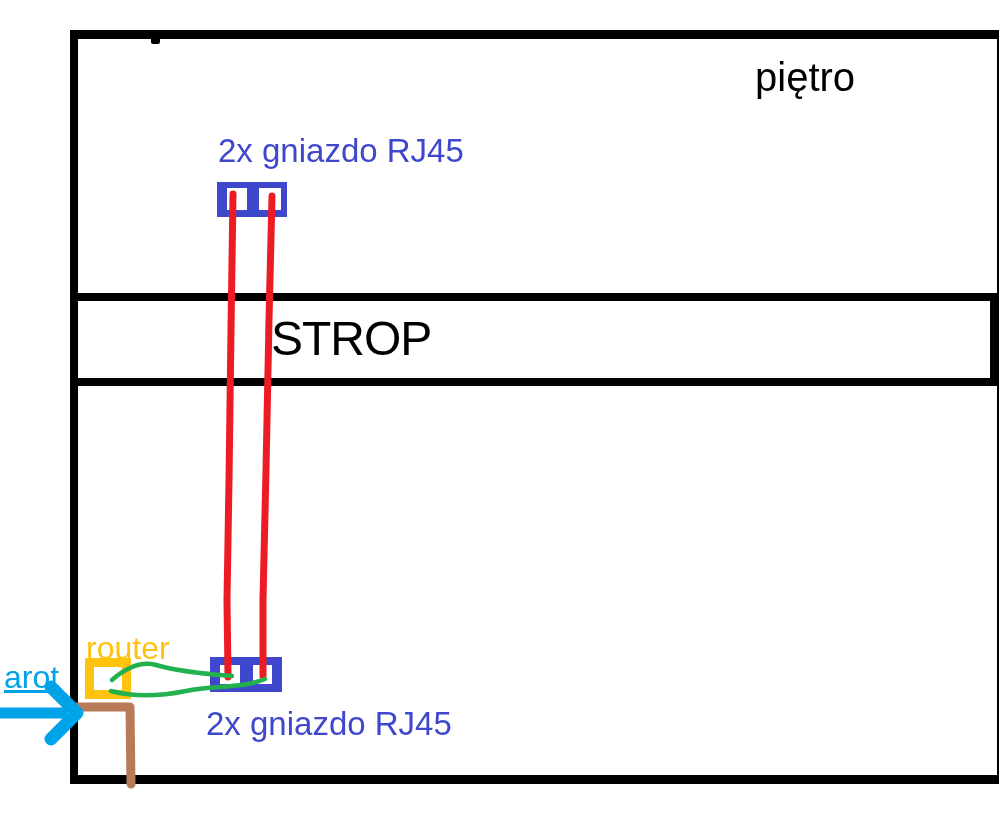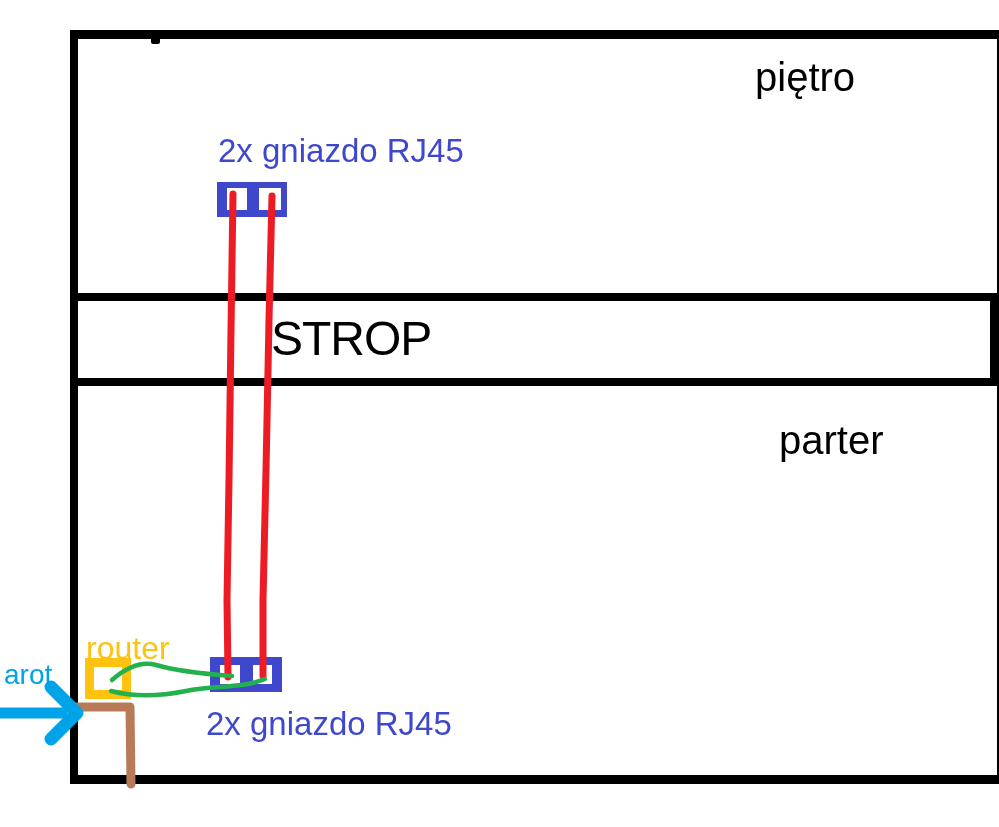--- a/index.html
+++ b/index.html
@@ -35,21 +35,21 @@
     background:transparent;
   }
   .label{position:absolute;white-space:nowrap;line-height:1.15;color:var(--wall_black);}
   .label-pietro{left:755px;top:54px;font-size:40px;}
   .label-parter{left:779px;top:417px;font-size:40px;}
   .label-strop{left:271px;top:311px;font-size:48px;letter-spacing:-1px;}
   .label-socket{color:var(--label_blue);font-size:33px;}
   .label-socket-upper{left:218px;top:132px;}
   .label-socket-lower{left:206px;top:705px;}
   .label-router{left:86px;top:630px;font-size:32px;color:var(--router_gold);}
-  .label-arot{left:4px;top:659px;font-size:28px;color:var(--arrow_cyan);}
+  .label-arot{left:4px;top:659px;font-size:32px;color:var(--arrow_cyan);text-decoration:underline;}
   .socket{position:absolute;background:var(--socket_blue);}
   .socket-upper{left:217px;top:182px;width:70px;height:35px;}
   .socket-lower{left:210px;top:657px;width:72px;height:35px;}
   .port{position:absolute;background:var(--background);}
   .socket-upper .port-1{left:10px;top:6px;width:20px;height:22px;}
   .socket-upper .port-2{left:42px;top:6px;width:22px;height:22px;}
   .socket-lower .port-1{left:10px;top:8px;width:20px;height:19px;}
   .socket-lower .port-2{left:43px;top:8px;width:19px;height:19px;}
   .router-box{
     position:absolute;left:85px;top:658px;width:46px;height:41px;
@@ -69,21 +69,20 @@
 
   <div class="wall wall-top"></div>
   <div class="wall wall-left"></div>
   <div class="wall wall-bottom"></div>
   <div class="wall wall-right-sliver"></div>
   <div class="abs wall-dot"></div>
   <div class="abs strop-band"></div>
 
   <div class="label label-pietro">piętro</div>
   <div class="label label-strop">STROP</div>
-  <div class="label label-parter">parter</div>
 
   <div class="label label-socket label-socket-upper">2x gniazdo RJ45</div>
   <div class="socket socket-upper">
     <span class="port port-1"></span>
     <span class="port port-2"></span>
   </div>
 
   <div class="socket socket-lower">
     <span class="port port-1"></span>
     <span class="port port-2"></span>

